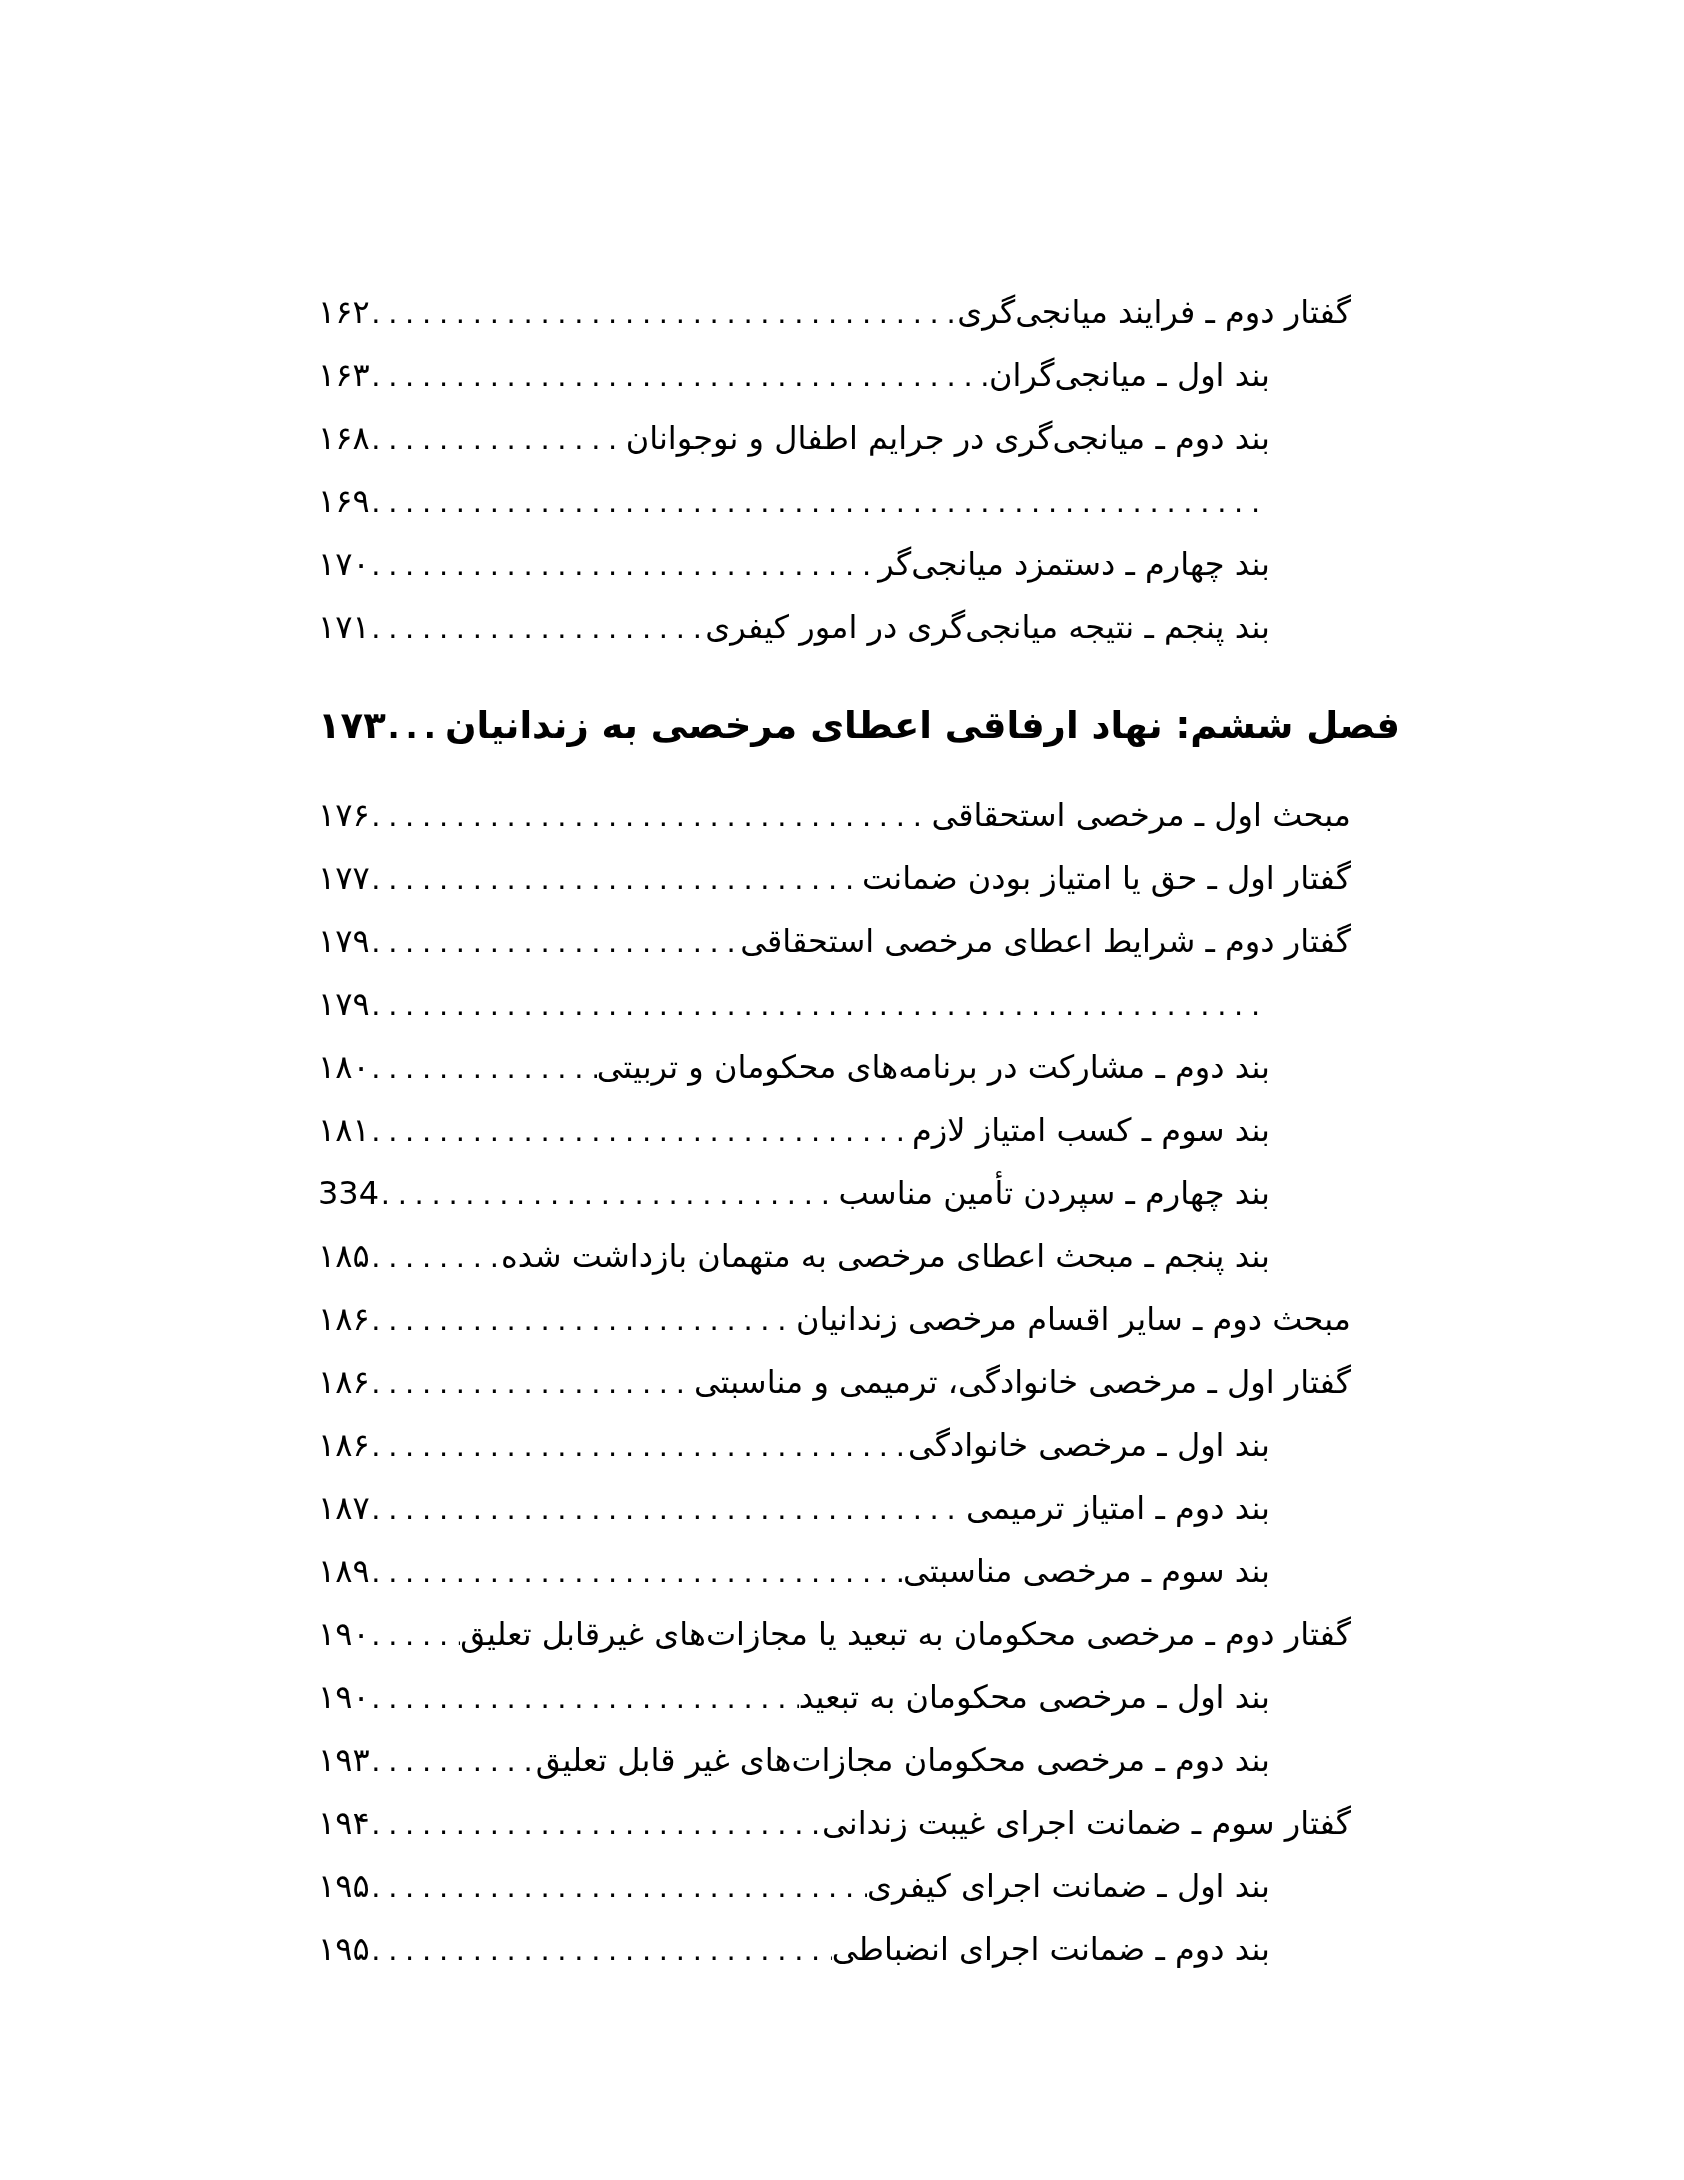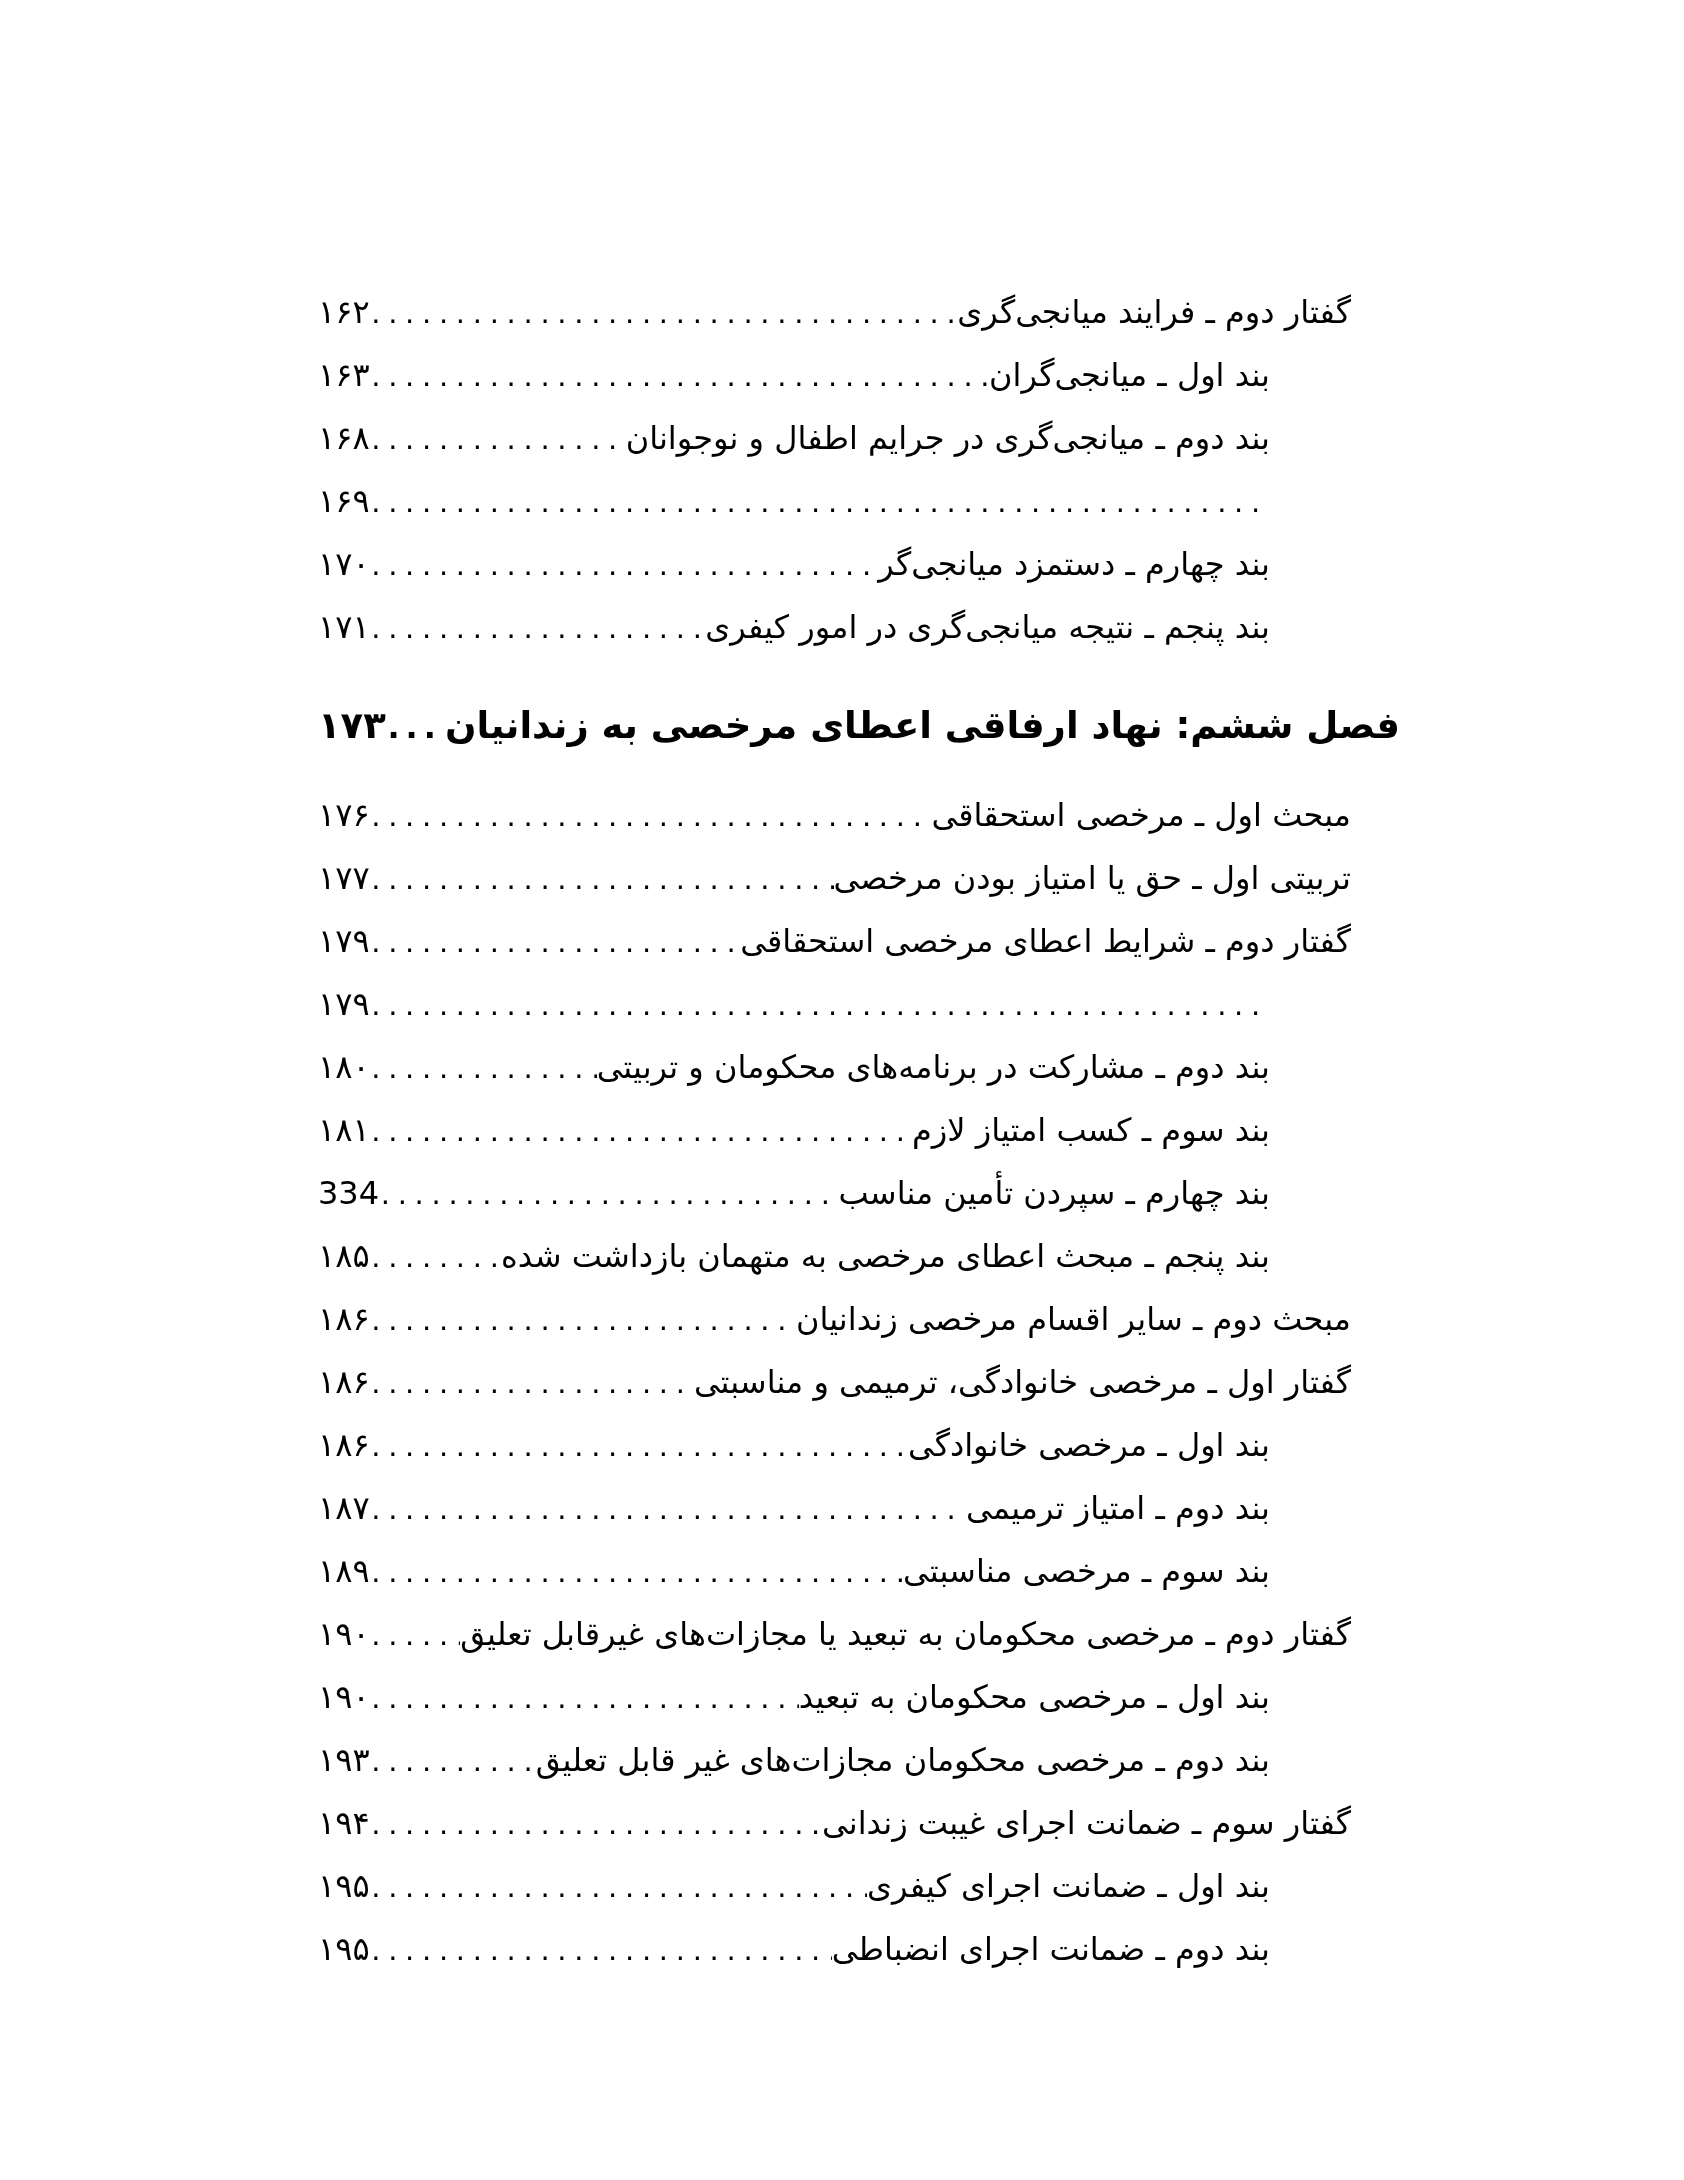--- a/index.html
+++ b/index.html
@@ -103,21 +103,21 @@
         <span class="label">فصل ششم: نهاد ارفاقی اعطای مرخصی به زندانیان</span>
         <span class="leader" aria-hidden="true">................................................................................................................................................................</span>
         <span class="pagenum">۱۷۳</span>
       </div>
       <div class="row lvl-mabhas">
         <span class="label">مبحث اول ـ مرخصی استحقاقی</span>
         <span class="leader" aria-hidden="true">................................................................................................................................................................</span>
         <span class="pagenum">۱۷۶</span>
       </div>
       <div class="row lvl-goftar">
-        <span class="label">تربیتی اول ـ حق یا امتیاز بودن مرخصی</span>
+        <span class="label">گفتار اول ـ حق یا امتیاز بودن ضمانت</span>
         <span class="leader" aria-hidden="true">................................................................................................................................................................</span>
         <span class="pagenum">۱۷۷</span>
       </div>
       <div class="row lvl-goftar">
         <span class="label">گفتار دوم ـ شرایط اعطای مرخصی استحقاقی</span>
         <span class="leader" aria-hidden="true">................................................................................................................................................................</span>
         <span class="pagenum">۱۷۹</span>
       </div>
       <div class="row lvl-band">
         <span class="leader" aria-hidden="true">................................................................................................................................................................</span>

